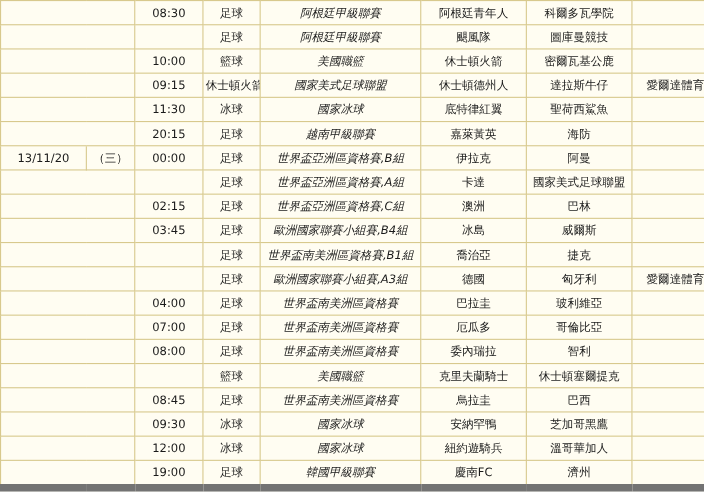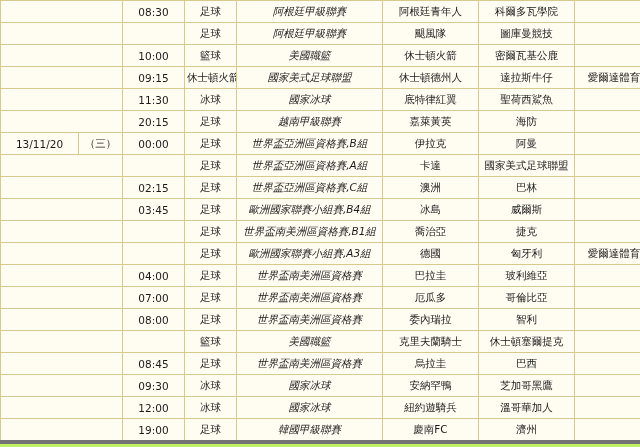--- a/index.html
+++ b/index.html
@@ -60,21 +60,21 @@
     border-left: 1px solid transparent;
     border-top: 1px solid transparent;
     border-bottom: 1px solid transparent;
     background: #ffffff;
     border-right: 1px solid #d8c98d;
   }
   td.blank.nosep {
     border-right: 1px solid transparent;
   }
   tr.last td {
-    border-bottom: 4px solid #737373;
+    border-bottom: 7px solid #737373;
   }
 </style>
 </head>
 <body>
 
 <div id="sheet">
   <table class="schedule">
     <colgroup>
       <col class="c-date">
         <col class="c-week">

